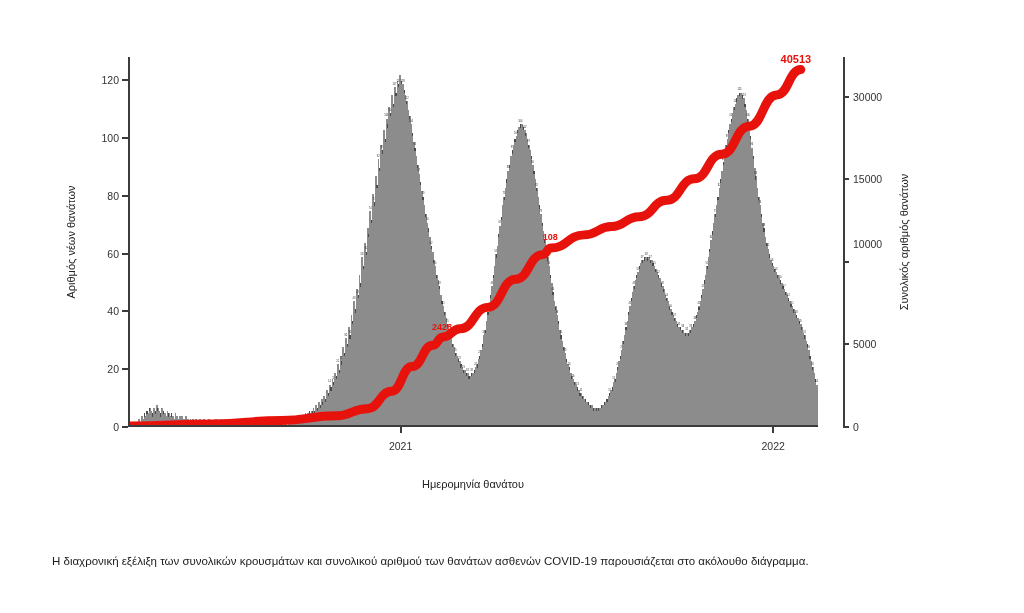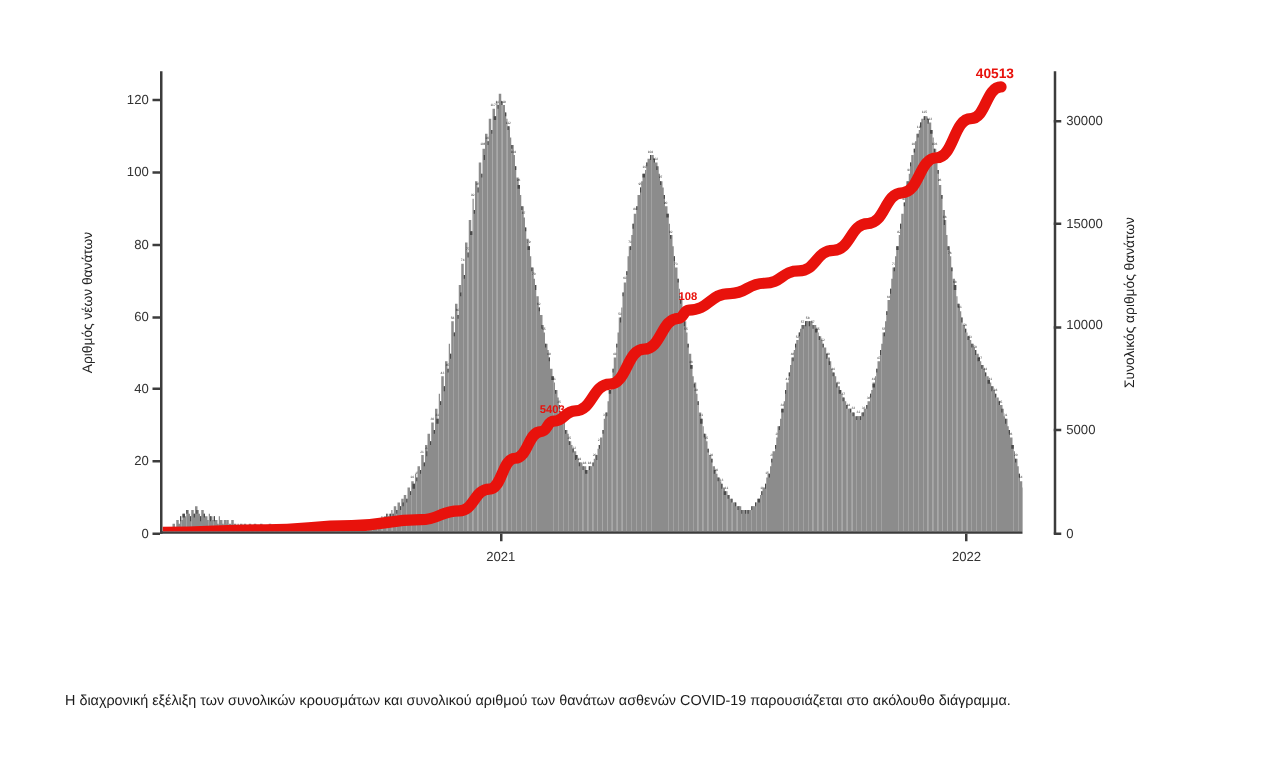--- a/index.html
+++ b/index.html
@@ -142,20 +142,21 @@
 
 
   <div class="axis-title-left">
     <span>Αριθμός νέων θανάτων</span>
   </div>
 
   <div class="axis-title-right">
     <span>Συνολικός αριθμός θανάτων</span>
   </div>
 
+  <div class="axis-title-x">Ημερομηνία θανάτου</div>
 
   <div id="right-axis-line"></div>
 
   <div id="chart-area">
     <div id="plot-frame">
       <div id="bars">
           <div class="bar" style="left:5.41px;width:1.80px;height:2.89px;background:#8c8c8c;"></div>
           <div class="bar" style="left:8.12px;width:1.80px;height:5.78px;background:#8c8c8c;"></div>
           <div class="bar" style="left:9.47px;width:1.80px;height:2.89px;background:#8c8c8c;"></div>
           <div class="bar" style="left:10.82px;width:1.80px;height:8.67px;background:#8c8c8c;"></div>
@@ -968,34 +969,34 @@
         <div class="ytick" style="top:80.9px;">100</div>
         <div class="ytick-mark" style="top:23.1px;"></div>
         <div class="ytick" style="top:23.1px;">120</div>
       </div>
     <div id="y2ticks">
         <div class="ytick-mark-r" style="top:370.0px;left:715px;"></div>
         <div class="ytick-r" style="top:370.0px;left:715px;">0</div>
         <div class="ytick-mark-r" style="top:287.4px;left:715px;"></div>
         <div class="ytick-r" style="top:287.4px;left:715px;">5000</div>
         <div class="ytick-mark-r" style="top:204.8px;left:715px;"></div>
-        <div class="ytick-r" style="top:203px;left:715px;">10000</div>
+        <div class="ytick-r" style="top:187px;left:715px;">10000</div>
         <div class="ytick-mark-r" style="top:122.2px;left:715px;"></div>
         <div class="ytick-r" style="top:122.2px;left:715px;">15000</div>
         <div class="ytick-mark-r" style="top:39.6px;left:715px;"></div>
         <div class="ytick-r" style="top:39.6px;left:715px;">30000</div>
       </div>
     <div id="xticks">
         <div class="xtick-mark" style="left:272.6px;"></div>
         <div class="xtick" style="left:272.6px;">2021</div>
         <div class="xtick-mark" style="left:645.2px;"></div>
         <div class="xtick" style="left:645.2px;">2022</div>
       </div>
     <div id="annotations">
-        <div class="ann" style="left:313.9px;top:265.4px;color:#e8120c;">5403</div>
+        <div class="ann" style="left:313.9px;top:265.4px;color:#e8120c;">2428</div>
         <div class="ann" style="left:422.3px;top:174.7px;color:#e8120c;">108</div>
         <div class="ann big" style="left:667.9px;top:-4.0px;color:#e8120c;">40513</div>
       </div>
   </div>
 
   <div class="note" id="note-2">Η διαχρονική εξέλιξη των συνολικών κρουσμάτων και συνολικού αριθμού των θανάτων ασθενών COVID-19 παρουσιάζεται στο ακόλουθο διάγραμμα.</div>
 
 </div>
 
 </body></html>

